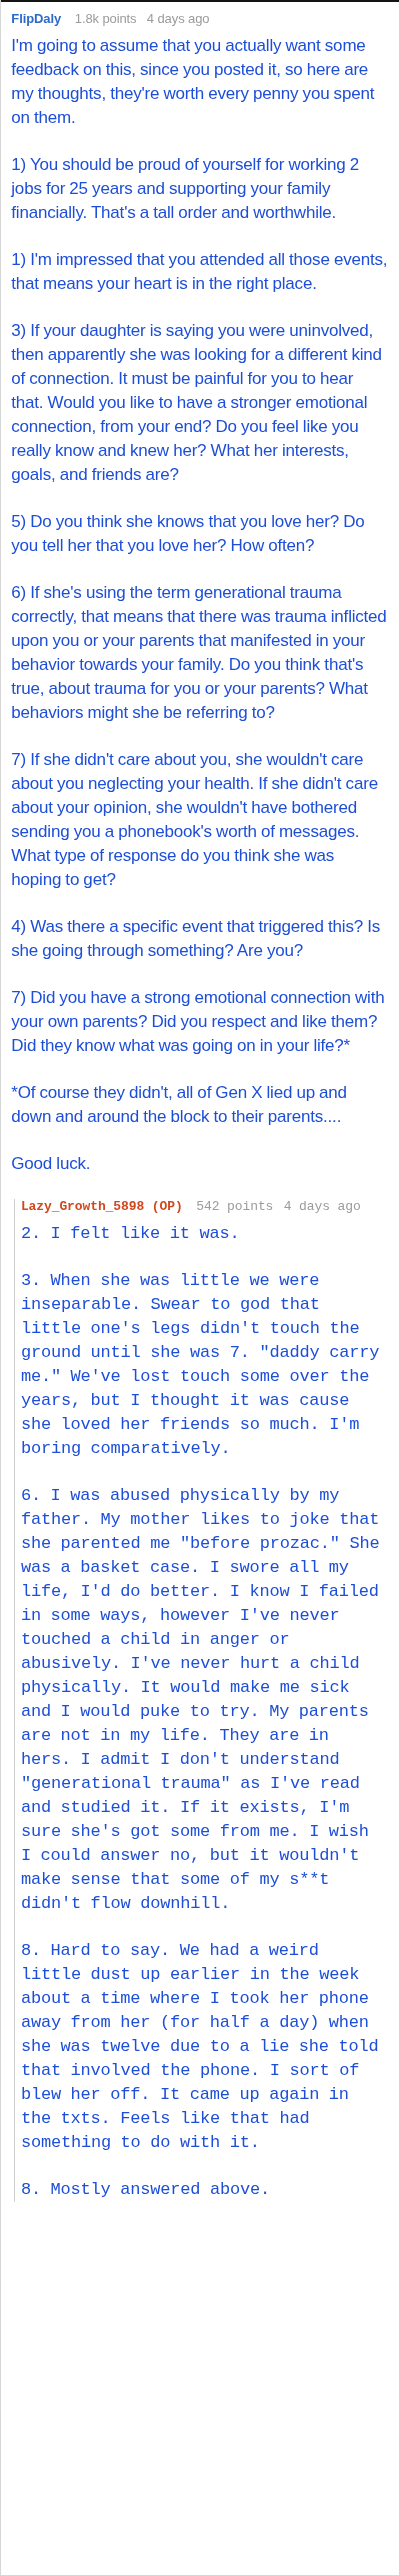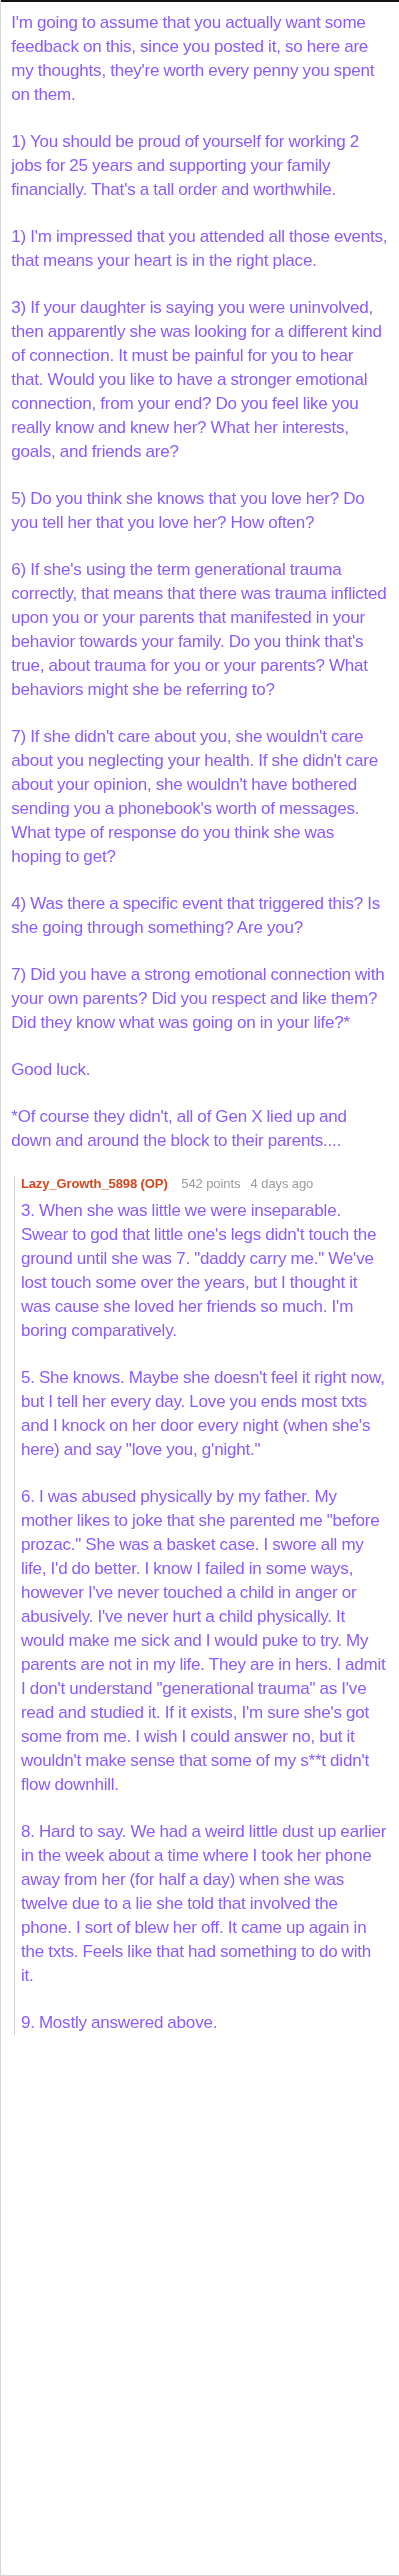--- a/index.html
+++ b/index.html
@@ -43,57 +43,61 @@
     font-size: 13px;
     letter-spacing: -0.1px;
   }
   .meta-points { margin-left: 13.7px; }
   .meta-age { margin-left: 10.3px; }
   .body p {
     margin: 0 0 23px 0;
     font-size: 17px;
     line-height: 24px;
     letter-spacing: -0.2px;
-    color: #8b5cf6;
+    color: #1d4ed8;
     word-spacing: -0.3px;
   }
   .nested {
     margin-left: 2.3px;
     border-left: 1.1px solid #d0d0d0;
     padding-left: 6.3px;
+    font-family: Liberation Mono, monospace;
   }
 </style>
 </head>
 <body>
 
 <div class="page">
   <div class="top-bar"></div>
 
   <div class="comment-block top-level">
+    <div class="meta">
+      <span class="author author-blue">FlipDaly</span><span class="meta-points">1.8k points</span><span class="meta-age">4 days ago</span>
+    </div>
     <div class="body">
       <p>I'm going to assume that you actually want some feedback on this, since you posted it, so here are my thoughts, they're worth every penny you spent on them.</p>
       <p>1) You should be proud of yourself for working 2 jobs for 25 years and supporting your family financially. That's a tall order and worthwhile.</p>
       <p>1) I'm impressed that you attended all those events, that means your heart is in the right place.</p>
       <p>3) If your daughter is saying you were uninvolved, then apparently she was looking for a different kind of connection. It must be painful for you to hear that. Would you like to have a stronger emotional connection, from your end? Do you feel like you really know and knew her? What her interests, goals, and friends are?</p>
       <p>5) Do you think she knows that you love her? Do you tell her that you love her? How often?</p>
       <p>6) If she's using the term generational trauma correctly, that means that there was trauma inflicted upon you or your parents that manifested in your behavior towards your family. Do you think that's true, about trauma for you or your parents? What behaviors might she be referring to?</p>
       <p>7) If she didn't care about you, she wouldn't care about you neglecting your health. If she didn't care about your opinion, she wouldn't have bothered sending you a phonebook's worth of messages. What type of response do you think she was hoping to get?</p>
       <p>4) Was there a specific event that triggered this? Is she going through something? Are you?</p>
       <p>7) Did you have a strong emotional connection with your own parents? Did you respect and like them? Did they know what was going on in your life?*</p>
+      <p>*Of course they didn't, all of Gen X lied up and down and around the block to their parents....</p>
       <p>Good luck.</p>
-      <p>*Of course they didn't, all of Gen X lied up and down and around the block to their parents....</p>
     </div>
 
     <div class="comment-block nested">
       <div class="meta">
         <span class="author author-orange">Lazy_Growth_5898 (OP)</span><span class="meta-points">542 points</span><span class="meta-age">4 days ago</span>
       </div>
       <div class="body">
+        <p>2. I felt like it was.</p>
         <p>3. When she was little we were inseparable. Swear to god that little one's legs didn't touch the ground until she was 7. "daddy carry me." We've lost touch some over the years, but I thought it was cause she loved her friends so much. I'm boring comparatively.</p>
-        <p>5. She knows. Maybe she doesn't feel it right now, but I tell her every day. Love you ends most txts and I knock on her door every night (when she's here) and say "love you, g'night."</p>
         <p>6. I was abused physically by my father. My mother likes to joke that she parented me "before prozac." She was a basket case. I swore all my life, I'd do better. I know I failed in some ways, however I've never touched a child in anger or abusively. I've never hurt a child physically. It would make me sick and I would puke to try. My parents are not in my life. They are in hers. I admit I don't understand "generational trauma" as I've read and studied it. If it exists, I'm sure she's got some from me. I wish I could answer no, but it wouldn't make sense that some of my s**t didn't flow downhill.</p>
         <p>8. Hard to say. We had a weird little dust up earlier in the week about a time where I took her phone away from her (for half a day) when she was twelve due to a lie she told that involved the phone. I sort of blew her off. It came up again in the txts. Feels like that had something to do with it.</p>
-        <p>9. Mostly answered above.</p>
+        <p>8. Mostly answered above.</p>
       </div>
     </div>
   </div>
 </div>
 
 
 </body></html>

